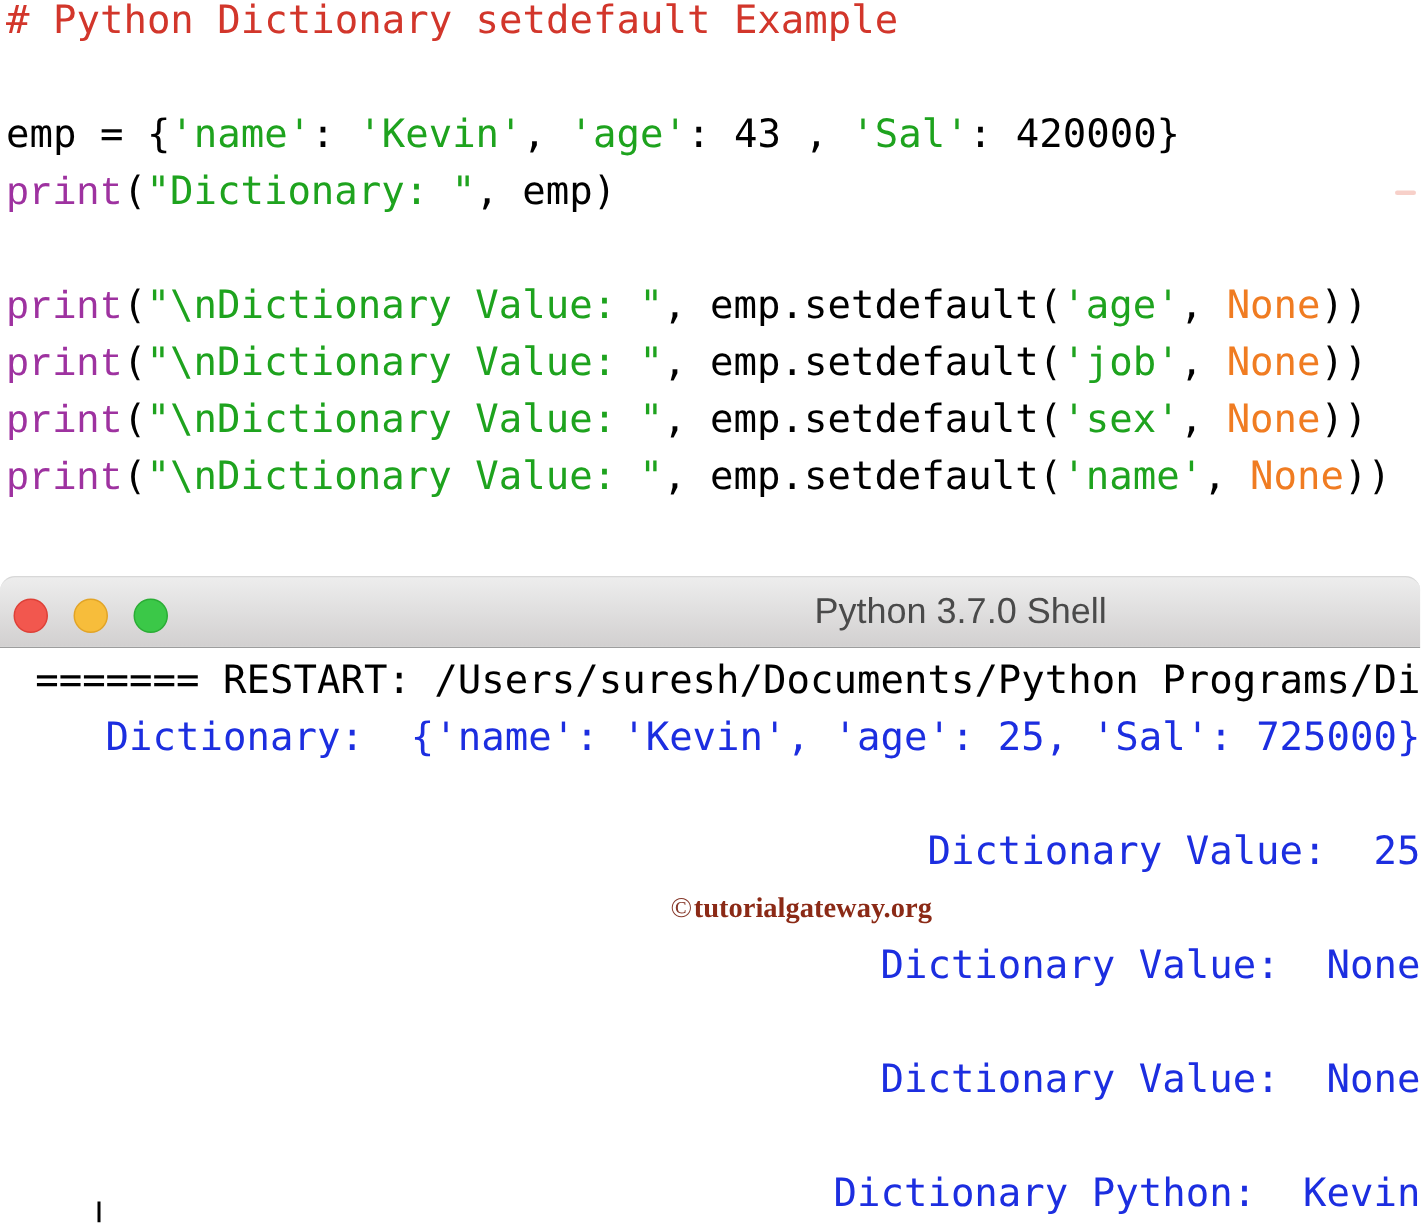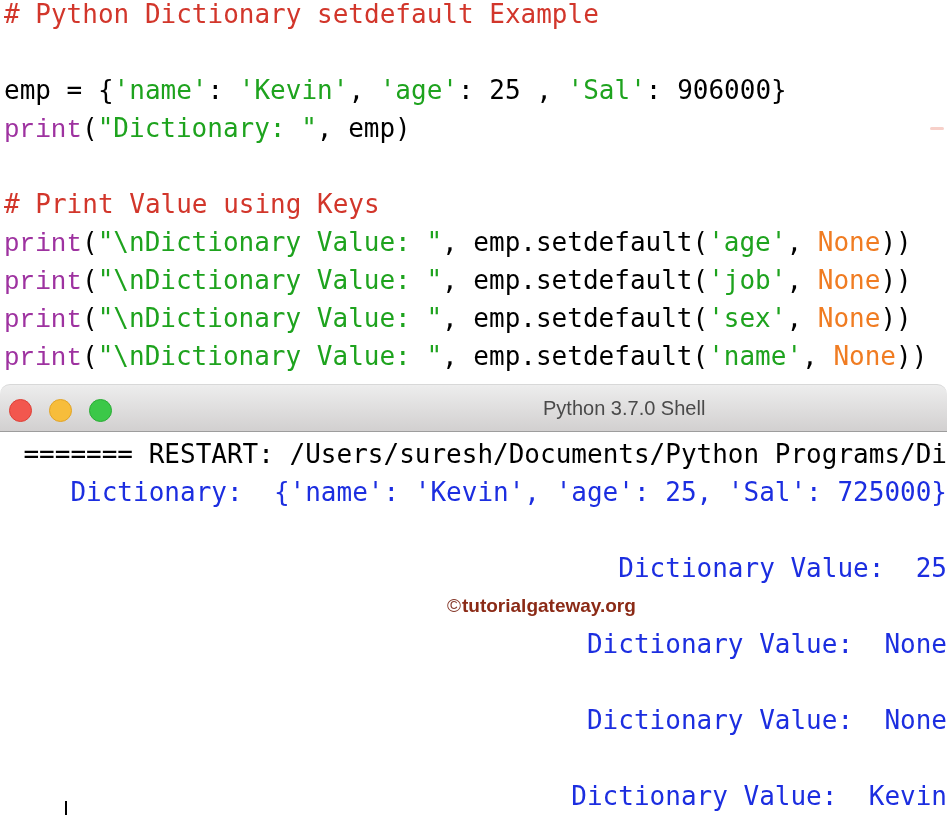--- a/index.html
+++ b/index.html
@@ -27,44 +27,43 @@
   .titlebar{position:absolute;left:0;top:384px;width:947px;height:48px;
             background:linear-gradient(#ededed,#d2d0d0);
             border-top:1px solid #d8d8d8;border-bottom:1px solid #9d9d9d;
             border-radius:10px 10px 0 0;box-sizing:border-box;}
   .lights{position:absolute;left:9px;top:14px;display:flex;gap:17px;}
   .light{width:23px;height:23px;border-radius:50%;display:inline-block;box-sizing:border-box;}
   .light.red   {background:#f2574e;border:1px solid #de4037;}
   .light.yellow{background:#f7bd3b;border:1px solid #e2a426;}
   .light.green {background:#3bc848;border:1px solid #2aad35;}
   .title{position:absolute;left:543px;top:0;height:46px;line-height:46px;
-         font-family:"Liberation Sans", sans-serif;font-size:20px;color:#4a4a4a;}
+         font-family:"Liberation Sans", sans-serif;font-size:24px;color:#4a4a4a;}
 
   
   .watermark{position:absolute;left:447px;top:595px;
-             font-family:Liberation Sans, sans-serif;font-weight:bold;
+             font-family:Liberation Serif, serif;font-weight:bold;
              font-size:19px;color:#8b2a16;letter-spacing:0px;}
   .watermark .sym{font-weight:normal;color:#86392b;margin-right:1px;}
   .cursor{position:absolute;left:65px;top:801px;width:2px;height:14px;background:#000;}
   .artifact{position:absolute;left:930px;top:127px;width:14px;height:3px;
             background:#f6cbc3;border-radius:2px;opacity:.9;}
 </style>
 </head>
 <body>
 
 <div class="stage">
 
   <div class="pane editor">
     <div class="code">
       <div class="code-line"><span class="tok-comment"># Python Dictionary setdefault Example</span></div>
       <div class="code-line"></div>
-      <div class="code-line"><span class="tok-plain">emp = {</span><span class="tok-str">'name'</span><span class="tok-plain">: </span><span class="tok-str">'Kevin'</span><span class="tok-plain">, </span><span class="tok-str">'age'</span><span class="tok-plain">: 25 , </span><span class="tok-str">'Sal'</span><span class="tok-plain">: 906000}</span></div>
+      <div class="code-line"><span class="tok-plain">emp = {</span><span class="tok-str">'name'</span><span class="tok-plain">: </span><span class="tok-str">'Kevin'</span><span class="tok-plain">, </span><span class="tok-str">'age'</span><span class="tok-plain">: 43 , </span><span class="tok-str">'Sal'</span><span class="tok-plain">: 420000}</span></div>
       <div class="code-line"><span class="tok-builtin">print</span><span class="tok-plain">(</span><span class="tok-str">"Dictionary: "</span><span class="tok-plain">, emp)</span></div>
       <div class="code-line"></div>
-      <div class="code-line"><span class="tok-comment"># Print Value using Keys</span></div>
       <div class="code-line"><span class="tok-builtin">print</span><span class="tok-plain">(</span><span class="tok-str">"\nDictionary Value: "</span><span class="tok-plain">, emp.setdefault(</span><span class="tok-str">'age'</span><span class="tok-plain">, </span><span class="tok-kw">None</span><span class="tok-plain">))</span></div>
       <div class="code-line"><span class="tok-builtin">print</span><span class="tok-plain">(</span><span class="tok-str">"\nDictionary Value: "</span><span class="tok-plain">, emp.setdefault(</span><span class="tok-str">'job'</span><span class="tok-plain">, </span><span class="tok-kw">None</span><span class="tok-plain">))</span></div>
       <div class="code-line"><span class="tok-builtin">print</span><span class="tok-plain">(</span><span class="tok-str">"\nDictionary Value: "</span><span class="tok-plain">, emp.setdefault(</span><span class="tok-str">'sex'</span><span class="tok-plain">, </span><span class="tok-kw">None</span><span class="tok-plain">))</span></div>
       <div class="code-line"><span class="tok-builtin">print</span><span class="tok-plain">(</span><span class="tok-str">"\nDictionary Value: "</span><span class="tok-plain">, emp.setdefault(</span><span class="tok-str">'name'</span><span class="tok-plain">, </span><span class="tok-kw">None</span><span class="tok-plain">))</span></div>
     </div>
     <div class="artifact"></div>
   </div>
 
   <div class="titlebar">
     <div class="lights">
@@ -79,20 +78,20 @@
     <div class="code">
       <div class="code-line"><span class="tok-plain">======= RESTART: /Users/suresh/Documents/Python Programs/Di</span></div>
       <div class="code-line"><span class="tok-out">Dictionary:  {'name': 'Kevin', 'age': 25, 'Sal': 725000}</span></div>
       <div class="code-line"></div>
       <div class="code-line"><span class="tok-out">Dictionary Value:  25</span></div>
       <div class="code-line"></div>
       <div class="code-line"><span class="tok-out">Dictionary Value:  None</span></div>
       <div class="code-line"></div>
       <div class="code-line"><span class="tok-out">Dictionary Value:  None</span></div>
       <div class="code-line"></div>
-      <div class="code-line"><span class="tok-out">Dictionary Value:  Kevin</span></div>
+      <div class="code-line"><span class="tok-out">Dictionary Python:  Kevin</span></div>
     </div>
   </div>
 
   <div class="watermark"><span class="sym">©</span><span>tutorialgateway.org</span></div>
 
   <div class="cursor"></div>
 </div>
 
 </body></html>

